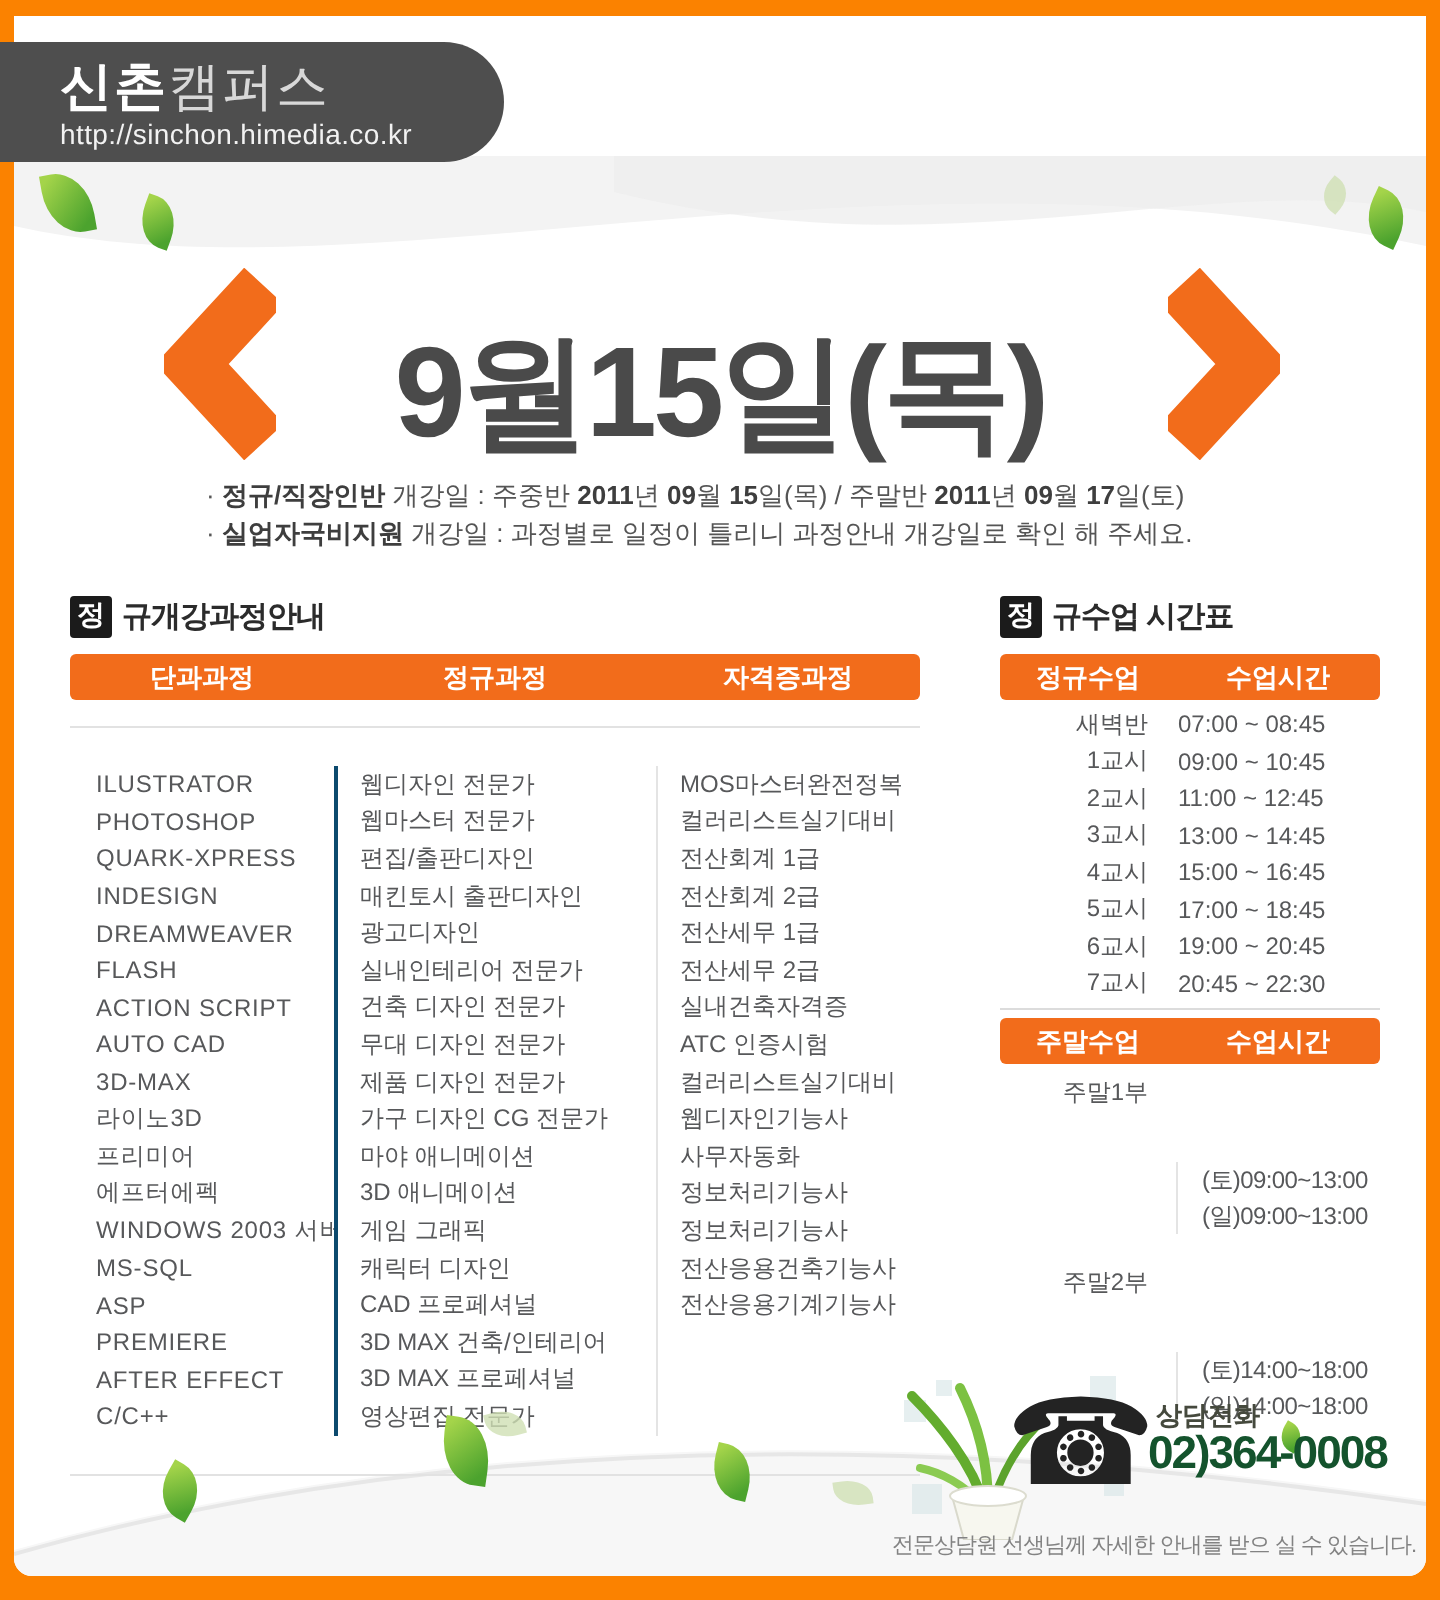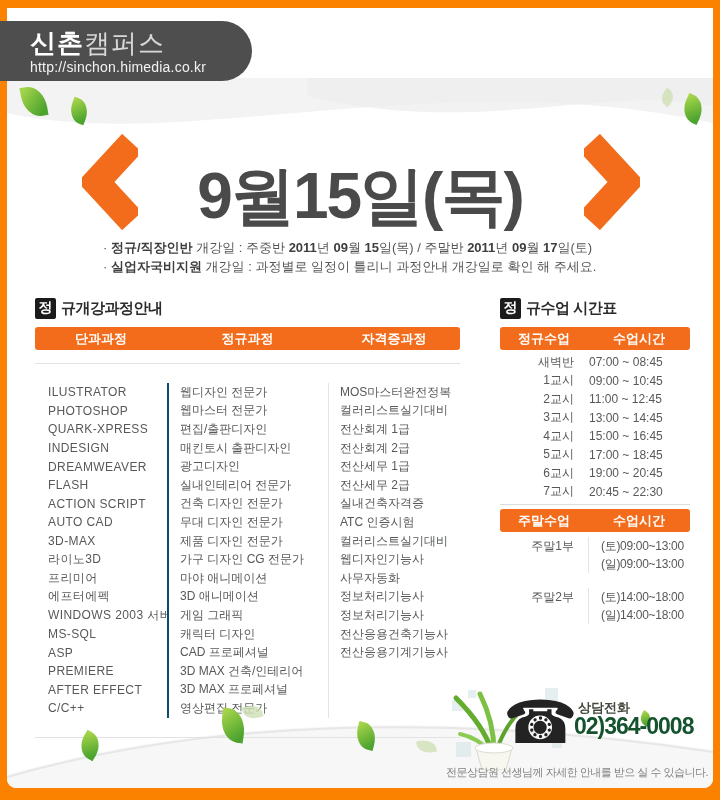--- a/index.html
+++ b/index.html
@@ -48,21 +48,21 @@
   .rtable{position:absolute;left:500px;top:353px;width:190px;}
   .rrow{display:flex;height:18.5px;align-items:center;}
   .rc{font-size:12px;color:#57585a;box-sizing:border-box;white-space:nowrap;}
   .rc0{width:88px;text-align:right;padding-right:14px;}
   .rc1{flex:1;border-left:1px solid #ffffff;align-self:stretch;display:flex;align-items:center;}
   .hr-line{position:absolute;left:500px;width:190px;height:1px;background:#dcdcdc;}
   .wkd{position:absolute;left:500px;top:537px;width:190px;}
   .wrow{display:flex;margin-bottom:15px;}
   .wc0{width:88px;text-align:right;padding-right:14px;font-size:12px;color:#57585a;
        box-sizing:border-box;padding-top:1px;}
-  .wc1{flex:1;border-left:1px solid #e4e4e4;padding-left:12px;}
+  .wc1{flex:1;border-left:1px solid #e4e4e4;padding-left:12px;margin-top:44px;}
   .wtime{font-size:12px;color:#57585a;height:18px;line-height:18px;white-space:nowrap;letter-spacing:-0.3px;}
   
   .leaf{position:absolute;background:linear-gradient(135deg,#A4D44A 10%,#4CA32E 85%);
         border-radius:0 75% 0 75%;}
   .leaf.ghost{background:#cfe0b4;opacity:0.8;}
   
   .sq{position:absolute;background:#d9e6e8;opacity:0.65;}
   .phone-glyph{position:absolute;left:503px;top:692px;font-size:60px;color:#232323;
                font-family:"DejaVu Sans",sans-serif;line-height:60px;}
   .consult-label{position:absolute;left:578px;top:699px;font-size:13px;font-weight:bold;color:#45493d;}

